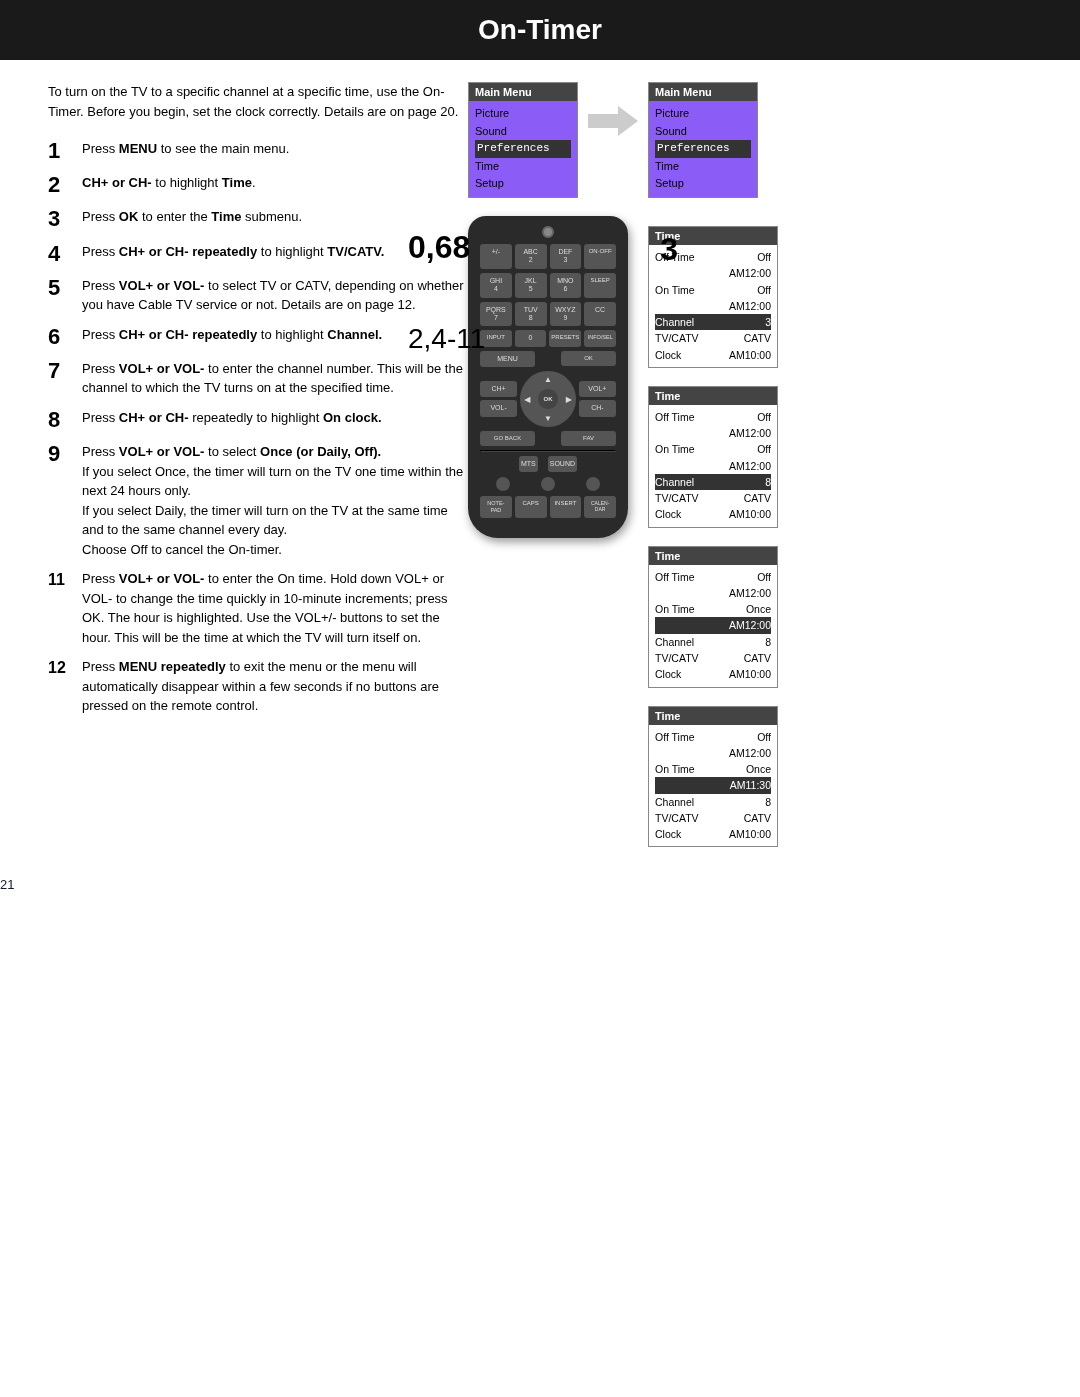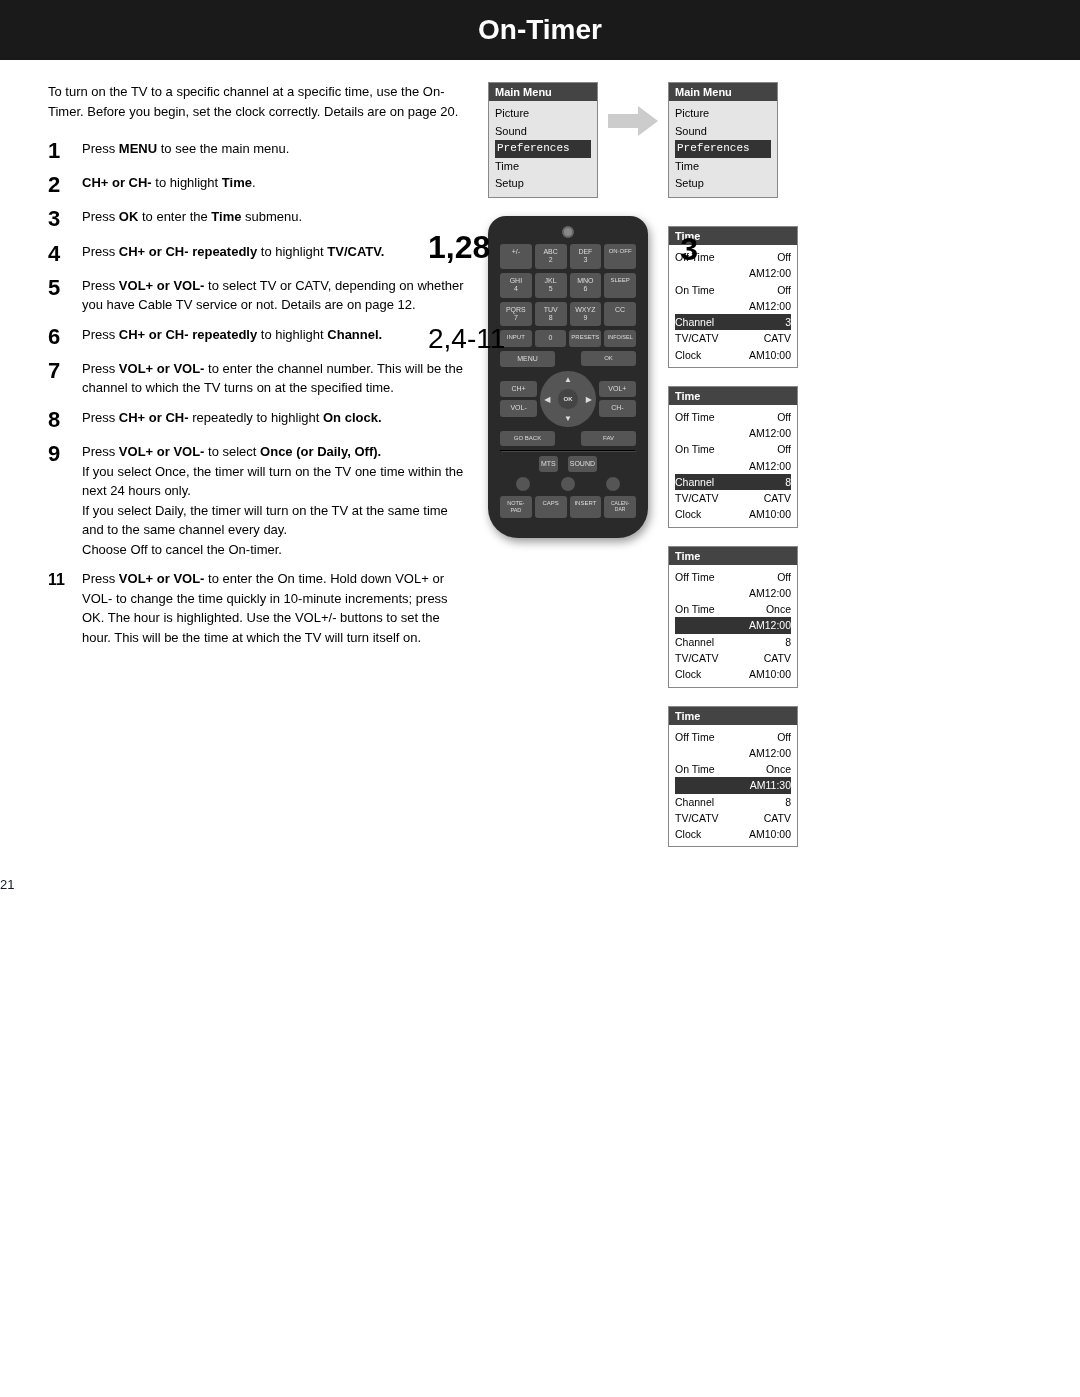--- a/index.html
+++ b/index.html
@@ -20,21 +20,20 @@
       text-align: center;
       font-size: 28px;
       font-weight: bold;
       padding: 14px 0;
       margin-bottom: 22px;
     }
 
     .page-content {
       display: flex;
       padding: 0 48px;
-      gap: 20px;
     }
 
     
     .left-col {
       width: 420px;
       flex-shrink: 0;
     }
 
     .intro-text {
       font-size: 13px;
@@ -71,21 +70,21 @@
     .right-col {
       flex: 1;
       position: relative;
       display: flex;
       flex-direction: column;
       align-items: center;
     }
 
     .menu-box {
       border: 1.5px solid #888;
-      background: #e5e5e5;
+      background: #8b5cf6;
       min-width: 110px;
     }
 
     .menu-title-bar {
       background: #444;
       color: #fff;
       font-size: 11px;
       font-weight: bold;
       padding: 3px 6px;
     }
@@ -274,20 +273,26 @@
       </div>
 
 
       <div class="step-item">
         <span class="step-num" style="font-size:16px;margin-top:2px;">11</span>
         <span class="step-text">
           Press <b>VOL+ or VOL-</b> to enter the On time. Hold down VOL+ or VOL- to change the time quickly in 10-minute increments; press OK. The hour is highlighted. Use the VOL+/- buttons to set the hour. This will be the time at which the TV will turn itself on.
         </span>
       </div>
 
+      <div class="step-item">
+        <span class="step-num" style="font-size:16px;margin-top:2px;">12</span>
+        <span class="step-text">
+          Press <b>MENU repeatedly</b> to exit the menu or the menu will automatically disappear within a few seconds if no buttons are pressed on the remote control.
+        </span>
+      </div>
     </div>
   </div>
 
   <div class="right-col">
 
     <div style="display:flex; gap:10px; margin-bottom:8px; align-items:flex-start; width:100%; justify-content:flex-start; position:relative;">
 
       <div class="menu-box">
         <div class="menu-title-bar">Main Menu</div>
         <div class="menu-items">
@@ -314,21 +319,21 @@
           <div class="menu-item">Time</div>
           <div class="menu-item">Setup</div>
         </div>
       </div>
     </div>
 
     <div style="display:flex; align-items:flex-start; width:100%; gap:10px; position:relative; margin-top:10px;">
 
       <div style="position:relative; flex-shrink:0;">
         <div style="position:absolute; left:-60px; top:15px; z-index:10;">
-          <div class="label-112">1,28</div>
+          <div class="label-112">0,68</div>
           <div class="label-2411">2,4-11</div>
         </div>
         <div style="position:absolute; right:-50px; top:15px; z-index:10;">
           <div style="font-size:32px; font-weight:bold;">3</div>
         </div>
 
         <div class="remote-body">
 
           <div style="text-align:center; margin-bottom:6px;">
             <div style="width:12px; height:12px; background:#888; border-radius:50%; margin:0 auto; border:2px solid #666;"></div>

